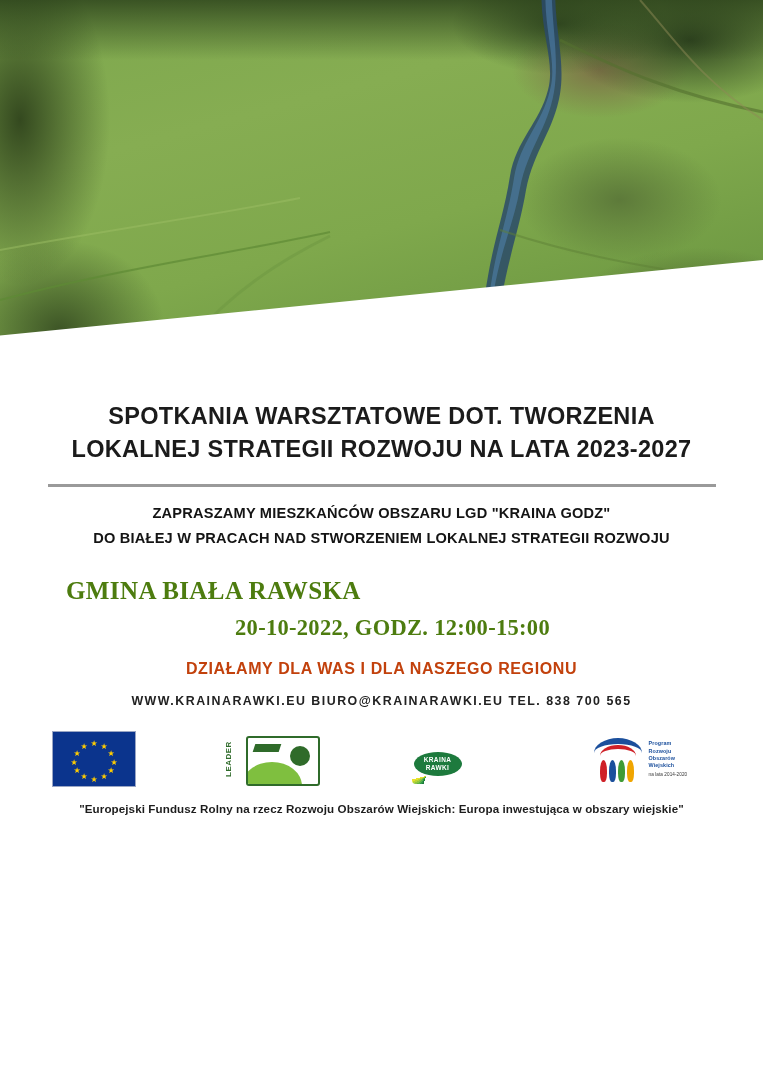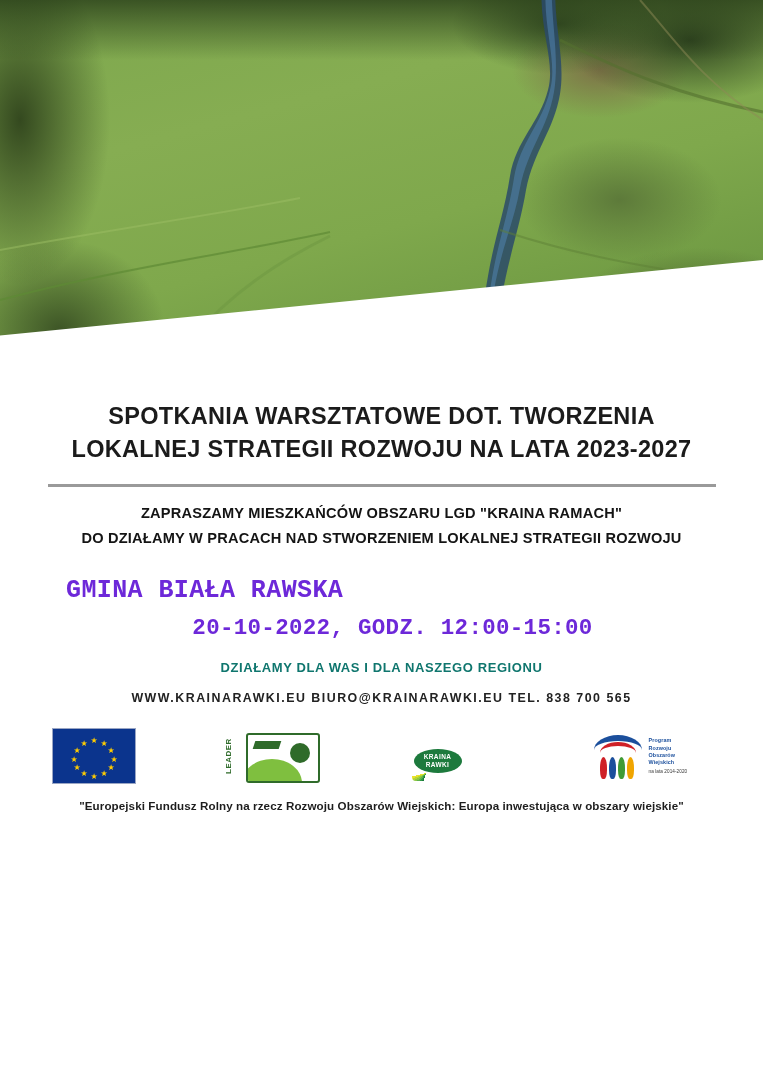--- a/index.html
+++ b/index.html
@@ -104,22 +104,22 @@
     line-height: 1.75;
     margin-top: 14px;
     color: #141414;
   }
 
   .details {
     margin-top: 22px;
     padding-left: 22px;
   }
   .detail-line {
-    font-family: Liberation Mono, monospace;
-    color: #6d28d9;
+    font-family: Liberation Serif, serif;
+    color: #4d7c0f;
   }
   .d-city {
     font-weight: 700;
     font-size: 25px;
     letter-spacing: 0.4px;
     line-height: 1.35;
   }
   .d-date {
     font-weight: 700;
     font-size: 22.5px;
@@ -161,23 +161,23 @@
     font-size: 12.6px;
     letter-spacing: 1.1px;
     line-height: 1.7;
     color: #1a1a1a;
     margin-top: 14px;
   }
 
   .slogan {
     text-align: center;
     font-weight: 700;
-    font-size: 13px;
+    font-size: 16px;
     letter-spacing: 0.6px;
-    color: #0f766e;
+    color: #c2410c;
     margin-top: 16px;
   }
 
   .contact {
     text-align: center;
     font-weight: 700;
     font-size: 12.4px;
     letter-spacing: 1.5px;
     color: #222222;
     margin-top: 16px;
@@ -378,22 +378,22 @@
   <div class="hero-cut"></div>
 </div>
 
 <div class="content">
 
   <div class="title">SPOTKANIA WARSZTATOWE DOT. TWORZENIA LOKALNEJ STRATEGII ROZWOJU NA LATA 2023-2027</div>
 
   <div class="rule"></div>
 
   <div class="invite">
-    <div>ZAPRASZAMY MIESZKAŃCÓW OBSZARU LGD "KRAINA RAMACH"</div>
-    <div>DO DZIAŁAMY W PRACACH NAD STWORZENIEM LOKALNEJ STRATEGII ROZWOJU</div>
+    <div>ZAPRASZAMY MIESZKAŃCÓW OBSZARU LGD "KRAINA GODZ"</div>
+    <div>DO BIAŁEJ W PRACACH NAD STWORZENIEM LOKALNEJ STRATEGII ROZWOJU</div>
   </div>
 
   <div class="details">
     <div class="detail-line d-city">GMINA BIAŁA RAWSKA</div>
     <div class="detail-line d-date">20-10-2022, GODZ. 12:00-15:00</div>
   </div>
 
 
   <div class="slogan">DZIAŁAMY DLA WAS I DLA NASZEGO REGIONU</div>
 

